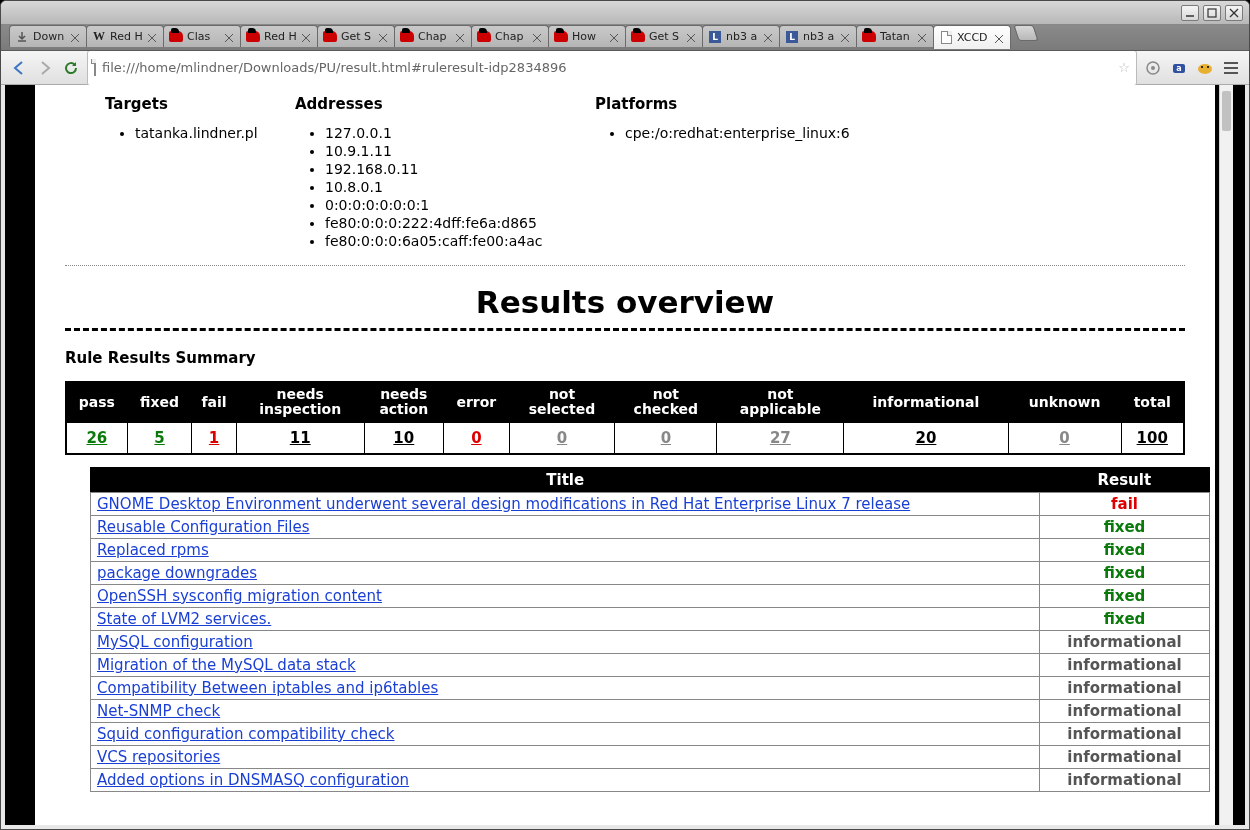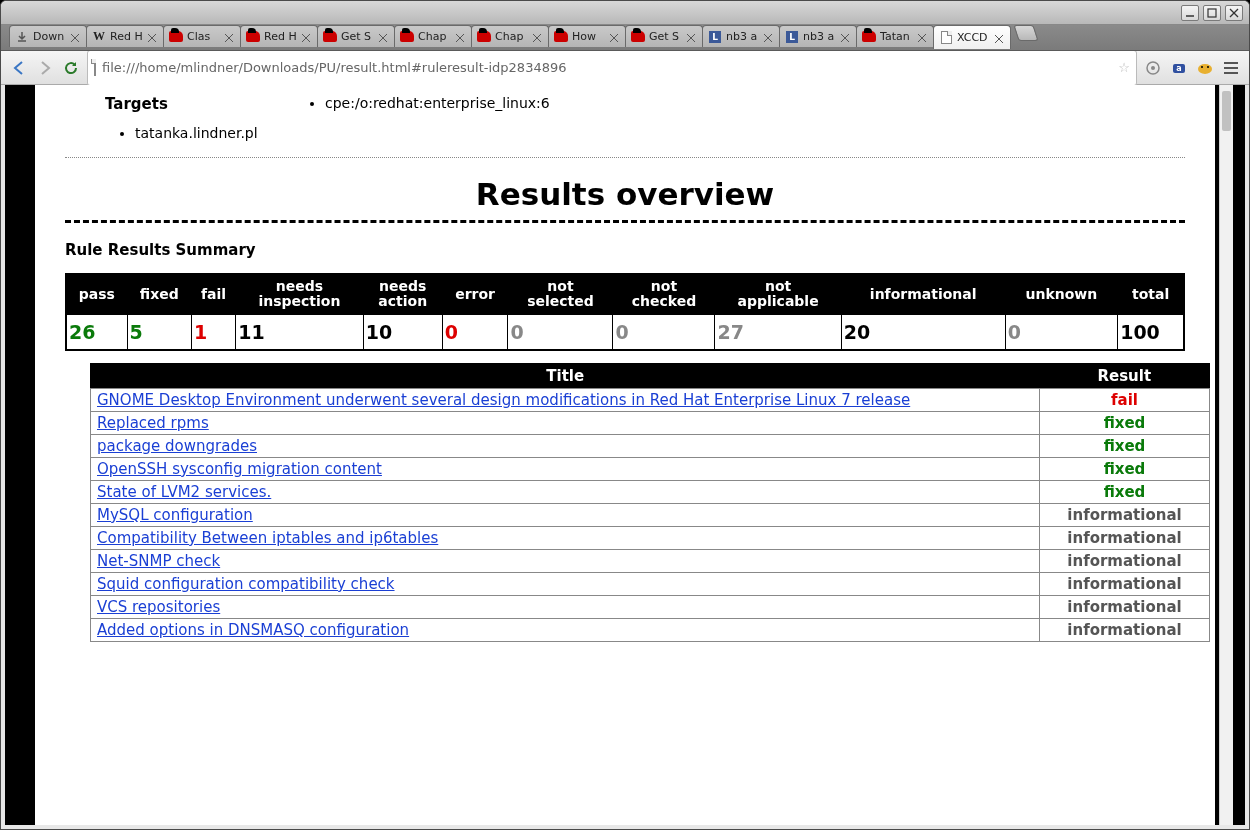--- a/index.html
+++ b/index.html
@@ -56,21 +56,21 @@
 
 .dotted { border: none; border-top: 1px dotted #888; margin: 12px 0; }
 .dashed { border: none; border-top: 3px dashed #000; margin: 8px 0 18px; }
 
 h2.ov { text-align: center; font-size: 31px; font-weight: bold; margin: 18px 0 4px; }
 h3.rs { font-size: 15px; font-weight: bold; margin: 6px 0 14px; }
 
 table { width: 100%; border-collapse: collapse; }
 table.summary { border: 2px solid #000; }
 table.summary th { background: #000; color: #fff; font-weight: bold; padding: 4px 2px; text-align: center; border-right: 1px solid #000; font-size: 14px; line-height: 1.1; }
-table.summary td { padding: 6px 2px; border: 1px solid #000; font-weight: bold; font-size: 19px; }
+table.summary td { text-align: center; padding: 6px 2px; border: 1px solid #000; font-weight: bold; font-size: 15px; text-decoration: underline; }
 .c-green { color: #0a7a0a; }
 .c-red { color: #d00; }
 .c-gray { color: #888; }
 .c-black { color: #000; }
 
 table.results { margin-top: 12px; border: 1px solid #000; margin-left: 25px; }
 table.results th { background: #000; color: #fff; text-align: center; padding: 3px; font-size: 15px; }
 table.results td { padding: 2px 6px; border: 1px solid #888; font-size: 15px; }
 table.results td.title a { color: #1a3fd4; }
 table.results td.res { text-align: center; font-weight: bold; width: 170px; }
@@ -287,21 +287,34 @@
     <div class="page">
       <div class="pageinner">
 
         <div class="cols">
           <div class="col t">
             <h4>Targets</h4>
             <ul id="targets-list">
                 <li>tatanka.lindner.pl</li>
               </ul>
           </div>
+          <div class="col a">
+            <h4>Addresses</h4>
+            <ul id="addresses-list">
+                <li>127.0.0.1</li>
+                <li>10.9.1.11</li>
+                <li>192.168.0.11</li>
+                <li>10.8.0.1</li>
+                <li>0:0:0:0:0:0:0:1</li>
+                <li>fe80:0:0:0:222:4dff:fe6a:d865</li>
+                <li>fe80:0:0:0:6a05:caff:fe00:a4ac</li>
+              </ul>
+          </div>
           <div class="col p">
+            <h4>Platforms</h4>
             <ul id="platforms-list">
                 <li>cpe:/o:redhat:enterprise_linux:6</li>
               </ul>
           </div>
         </div>
 
         <hr class="dotted">
         <h2 class="ov">Results overview</h2>
         <hr class="dashed">
         <h3 class="rs">Rule Results Summary</h3>
@@ -347,37 +360,45 @@
             <th>Title</th>
             <th style="width:170px">Result</th>
           </tr>
             </thead>
           <tbody id="results-body">
               <tr>
                 <td class="title"><a href="#">GNOME Desktop Environment underwent several design modifications in Red Hat Enterprise Linux 7 release</a></td>
                 <td class="res r-fail">fail</td>
               </tr>
               <tr>
+                <td class="title"><a href="#">Reusable Configuration Files</a></td>
+                <td class="res r-fixed">fixed</td>
+              </tr>
+              <tr>
                 <td class="title"><a href="#">Replaced rpms</a></td>
                 <td class="res r-fixed">fixed</td>
               </tr>
               <tr>
                 <td class="title"><a href="#">package downgrades</a></td>
                 <td class="res r-fixed">fixed</td>
               </tr>
               <tr>
                 <td class="title"><a href="#">OpenSSH sysconfig migration content</a></td>
                 <td class="res r-fixed">fixed</td>
               </tr>
               <tr>
                 <td class="title"><a href="#">State of LVM2 services.</a></td>
                 <td class="res r-fixed">fixed</td>
               </tr>
               <tr>
                 <td class="title"><a href="#">MySQL configuration</a></td>
+                <td class="res r-info">informational</td>
+              </tr>
+              <tr>
+                <td class="title"><a href="#">Migration of the MySQL data stack</a></td>
                 <td class="res r-info">informational</td>
               </tr>
               <tr>
                 <td class="title"><a href="#">Compatibility Between iptables and ip6tables</a></td>
                 <td class="res r-info">informational</td>
               </tr>
               <tr>
                 <td class="title"><a href="#">Net-SNMP check</a></td>
                 <td class="res r-info">informational</td>
               </tr>

